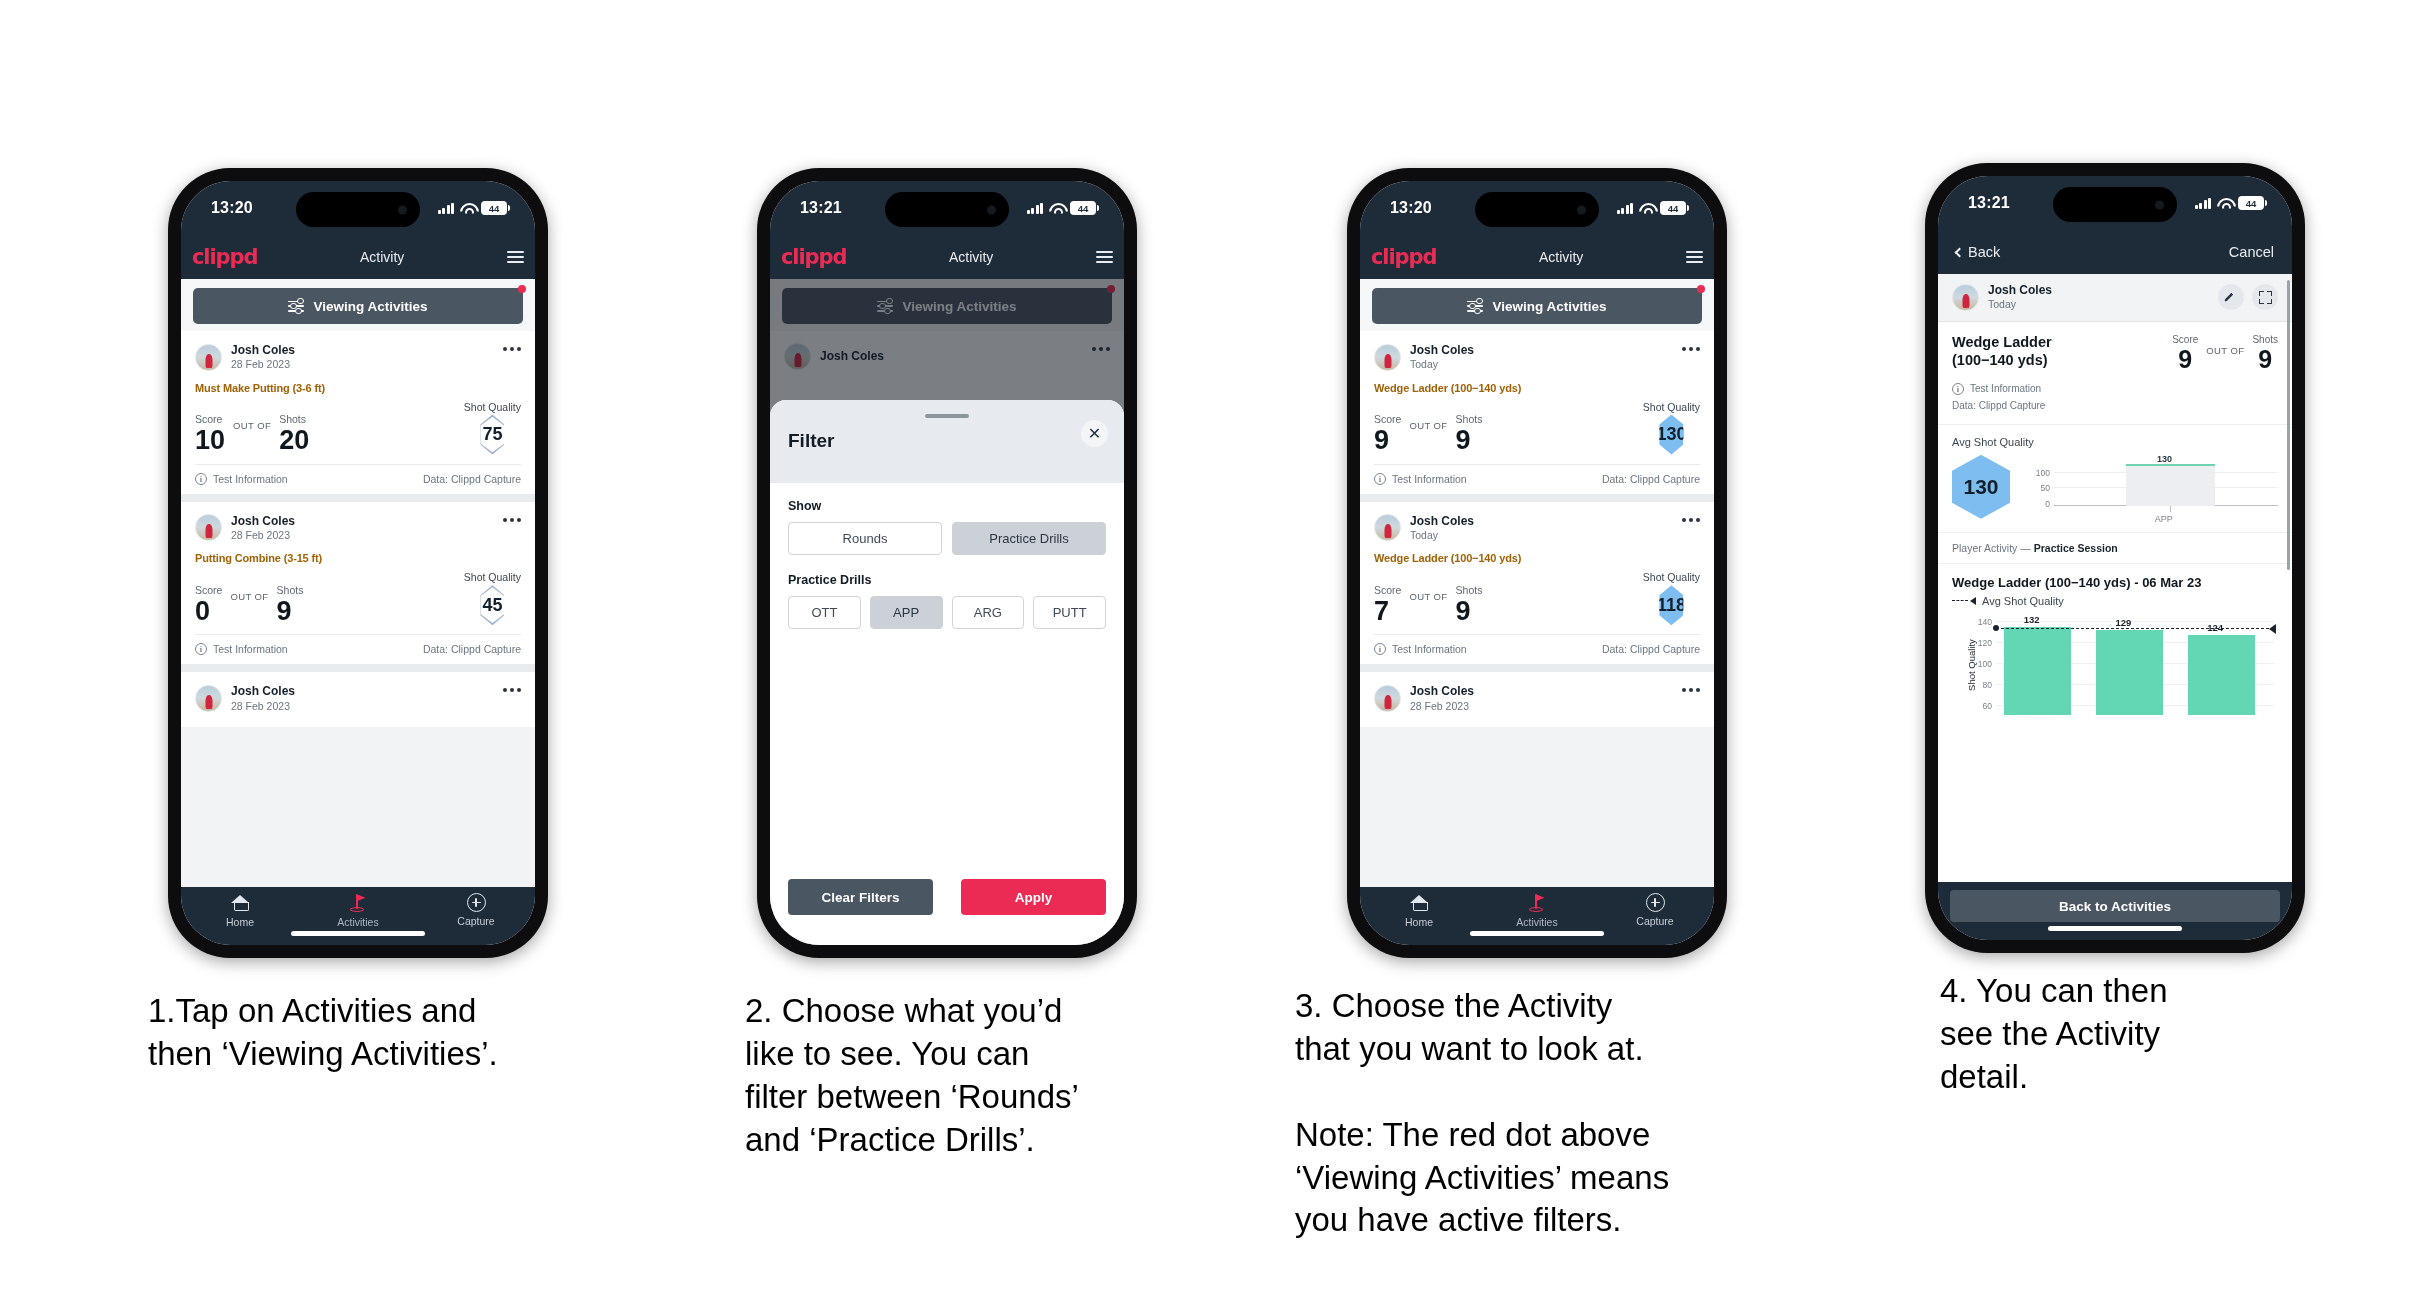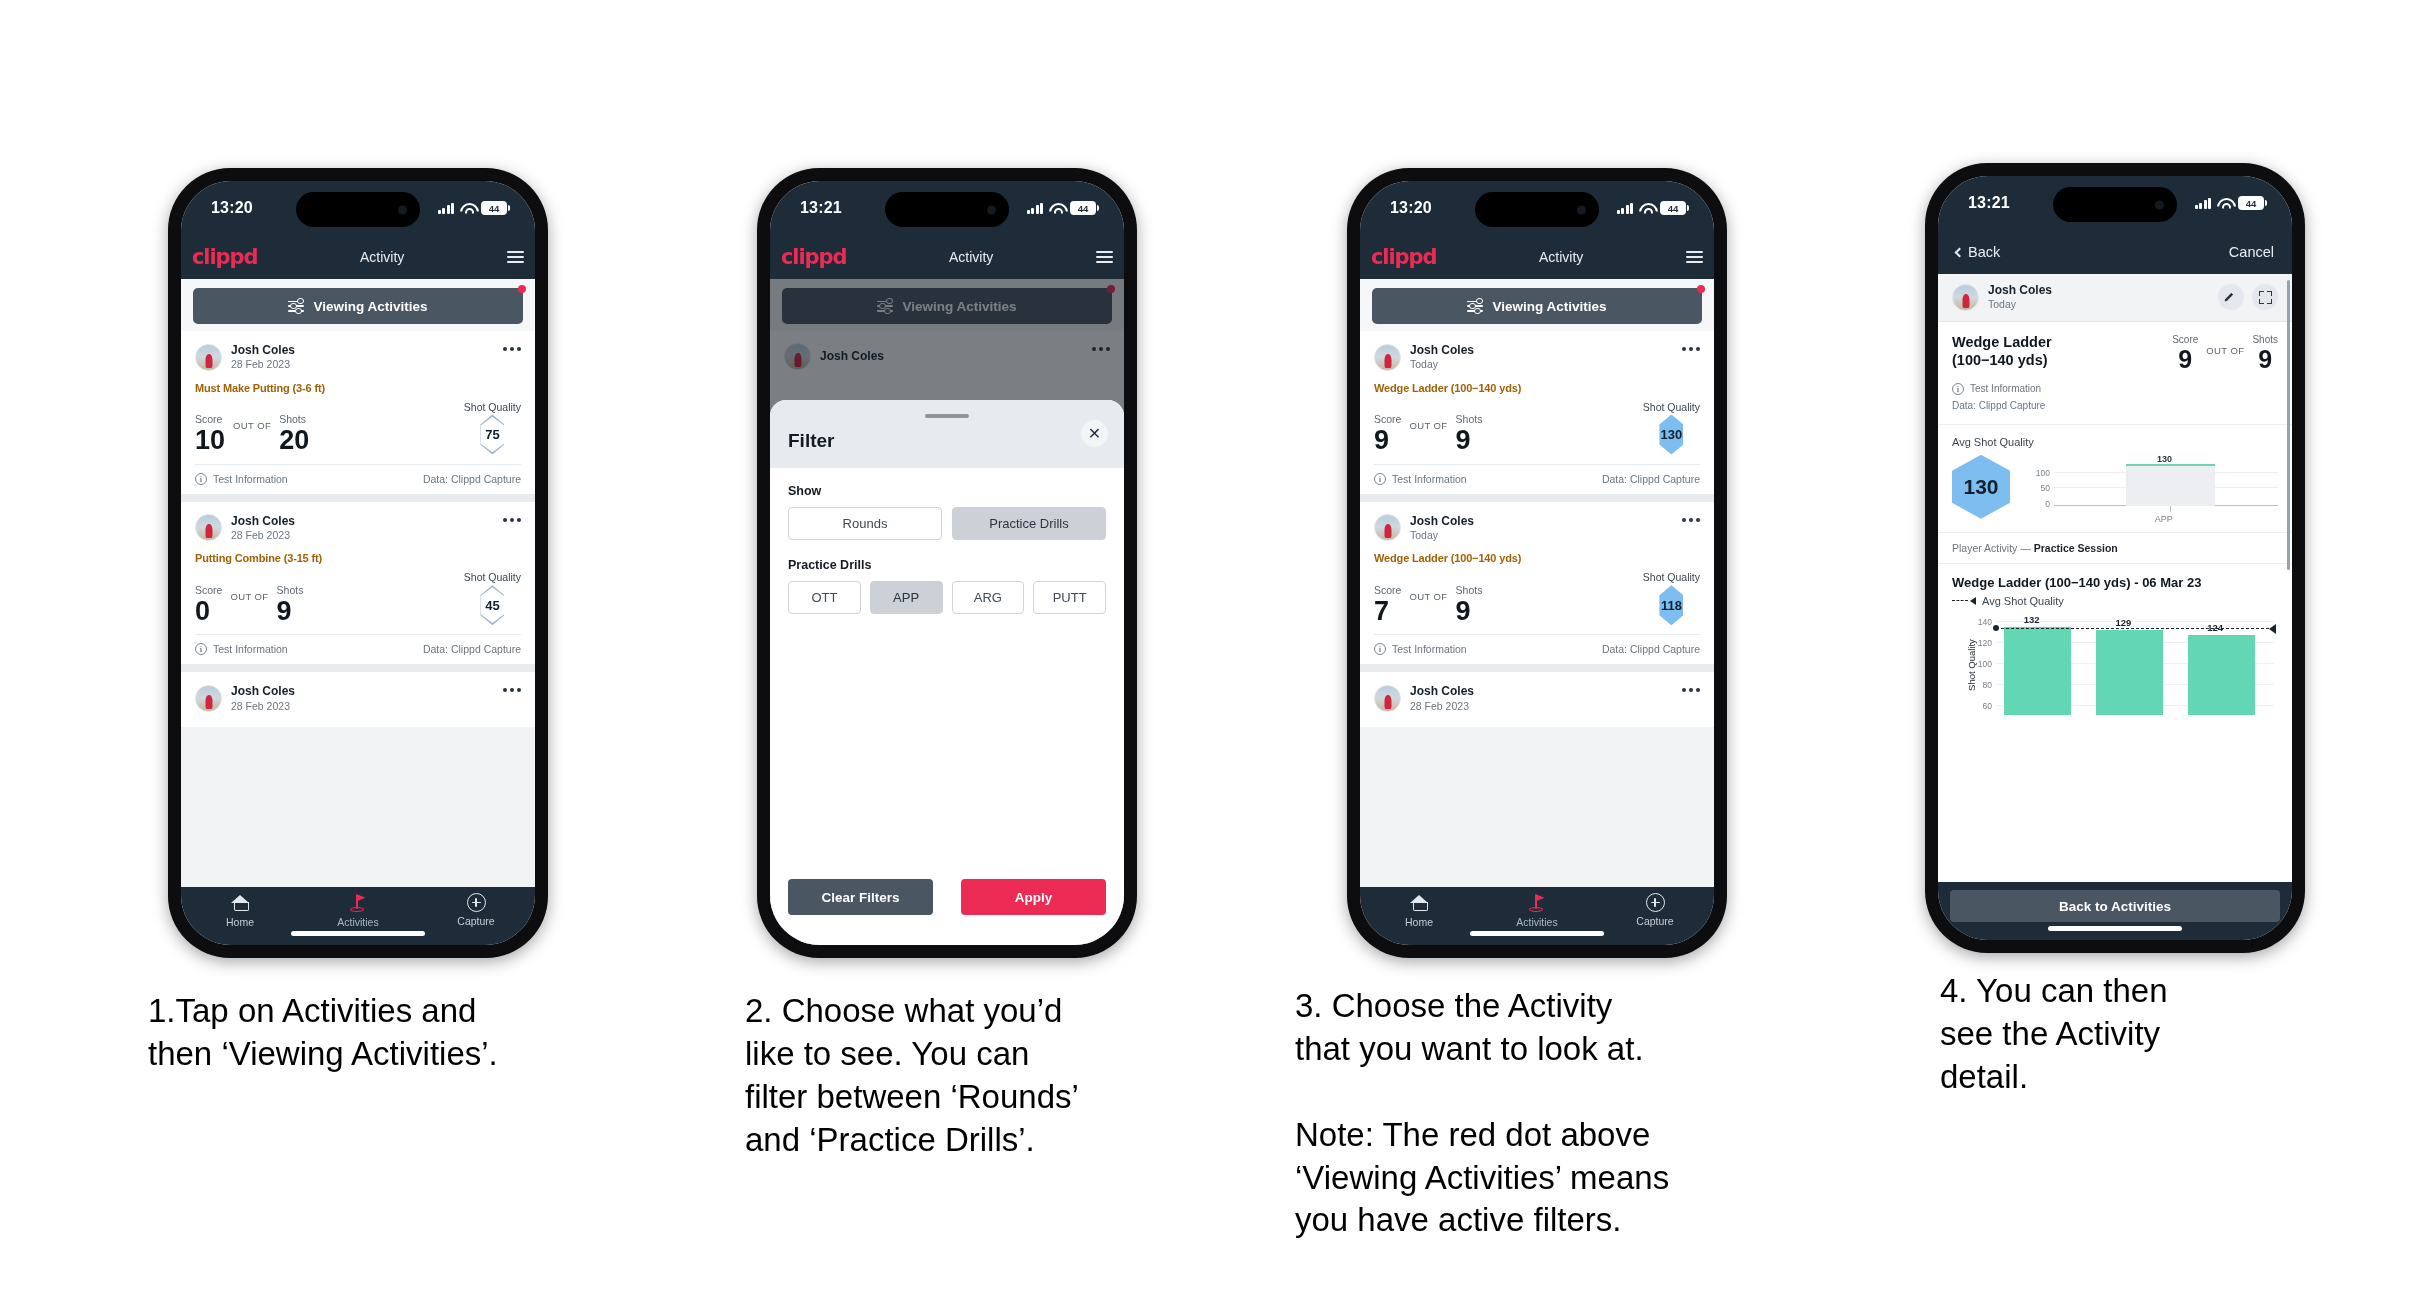--- a/index.html
+++ b/index.html
@@ -185,21 +185,21 @@
   .outof { font-size: 9.5px; color: #5a646f; font-weight: 400; letter-spacing: .4px; align-self: center; margin: 0 8px 4px; }
   .m-score { min-width: 0; }
   .m-shots { }
   .sq { margin-left: auto; text-align: center; }
   .sq-lab { font-size: 10.5px; color: #3b4652; margin-bottom: 2px; font-weight: 400; }
   .hexwrap { display: flex; justify-content: center; }
   .hex {
     width: 24px; height: 40px;
     clip-path: polygon(50% 0%, 100% 25%, 100% 75%, 50% 100%, 0% 75%, 0% 25%);
     display: flex; align-items: center; justify-content: center;
-    font-size: 13px; font-weight: 700; color: #12202e;
+    font-size: 18px; font-weight: 700; color: #12202e;
   }
   .hex.outline { background: #9fb4cb; }
   .hex.outline > span {
     width: 32px; height: 35.6px; background: #fff;
     clip-path: polygon(50% 0%, 100% 25%, 100% 75%, 50% 100%, 0% 75%, 0% 25%);
     display: flex; align-items: center; justify-content: center;
   }
   .hex.filled { background: #7ebdf0; }
   .card-foot {
     border-top: 1px solid #e8ebee;
@@ -264,21 +264,21 @@
 
   
   .dim { position: absolute; inset: 0; background: rgba(15,22,30,.55); z-index: 25; }
   .sheet {
     position: absolute; left: 0; right: 0; bottom: 0;
     background: #fff; border-radius: 16px 16px 0 0;
     z-index: 26; display: flex; flex-direction: column;
     height: 545px; overflow: hidden;
   }
   .sheet-head {
-    background: #e7eaee; padding: 14px 18px 16px; position: relative;
+    background: #e7eaee; padding: 14px 18px 31px; position: relative;
   }
   .grabber {
     width: 44px; height: 4px; border-radius: 3px; background: #8d959d;
     margin: 0 auto 12px;
   }
   .sheet-title { font-size: 19px; font-weight: 700; color: #131c24; }
   .xbtn {
     position: absolute; top: 20px; right: 16px;
     width: 27px; height: 27px; border-radius: 50%;
     background: #f3f5f7; display: flex; align-items: center; justify-content: center;

